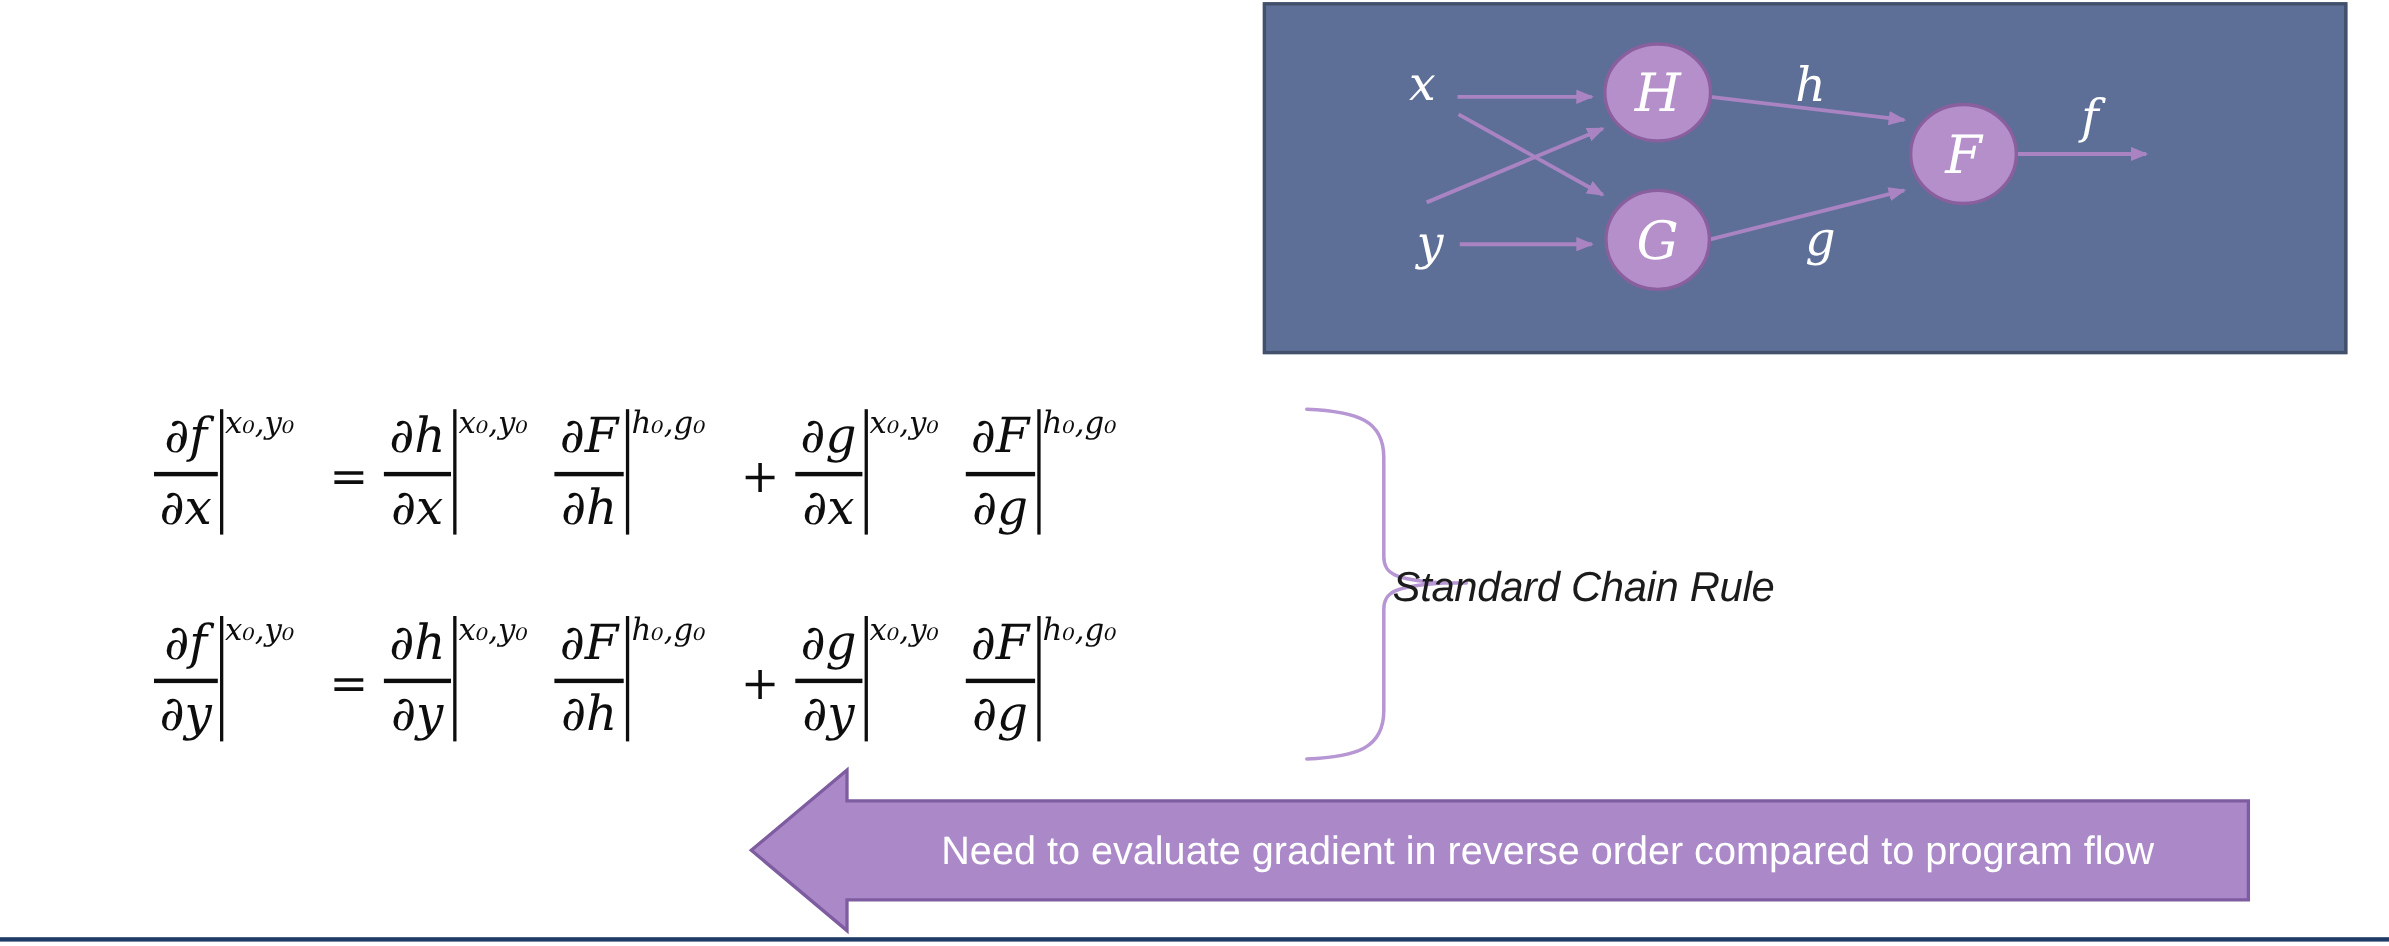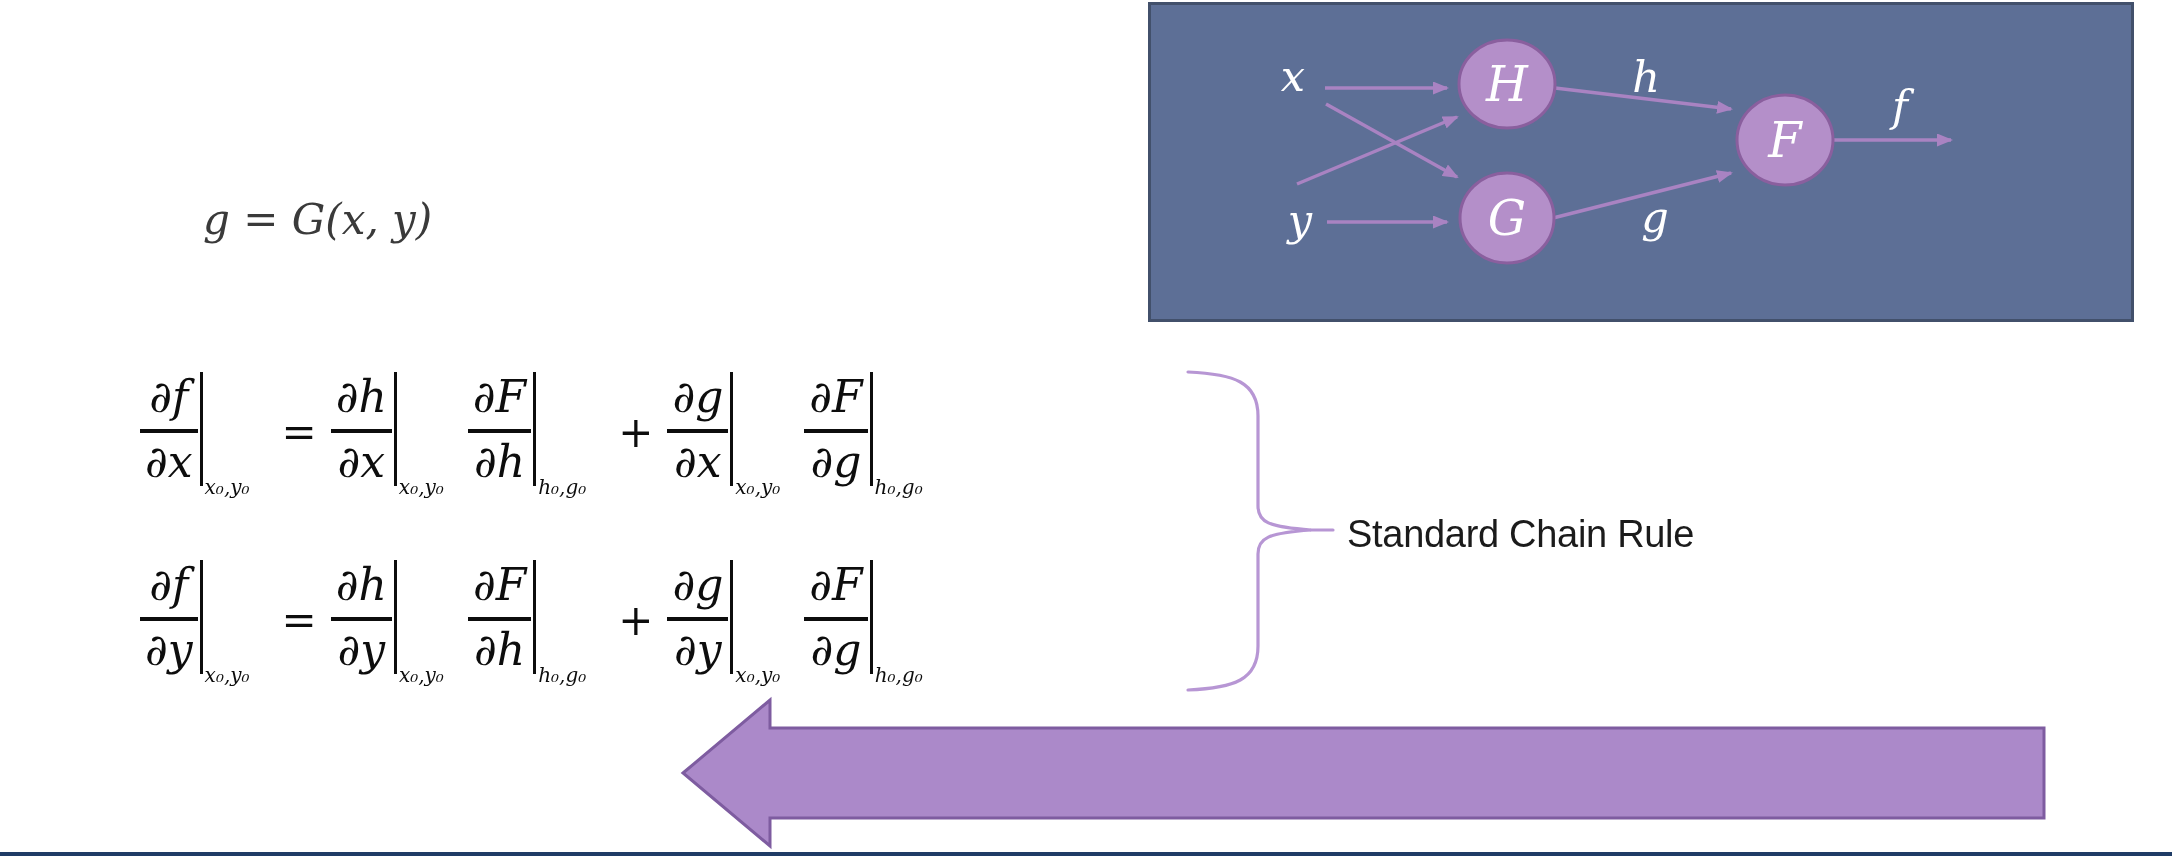--- a/index.html
+++ b/index.html
@@ -32,45 +32,44 @@
   .eqrow{position:absolute;left:140px;display:flex;align-items:flex-start;
     color:var(--math-ink);font-family:"DejaVu Serif",serif;font-style:italic;font-size:44px;}
   .eqrow.r0{top:368px;}
   .eqrow.r1{top:556px;}
   .term{display:inline-flex;align-items:flex-start;margin-right:24px;}
   .frac{display:inline-flex;flex-direction:column;align-items:center;}
   .num{line-height:58px;height:58px;padding:0 5px;}
   .den{line-height:52px;height:52px;padding:0 5px;}
   .fbar{align-self:stretch;height:4px;background:var(--math-ink);margin:3px 0;}
   .pipe{width:3px;height:114px;background:var(--math-ink);margin-top:4px;margin-left:2px;}
-  .sub{font-size:20px;line-height:34px;margin-top:102px;white-space:nowrap;padding-left:2px;text-align:center;}
+  .sub{font-size:28px;line-height:34px;white-space:nowrap;padding-left:2px;text-align:center;}
   .op{font-style:normal;font-size:42px;line-height:42px;margin:44px 14px 0 8px;}
 
   
   .brace{position:absolute;left:1186px;top:370px;width:160px;height:324px;}
   .brace path{stroke:var(--brace);stroke-width:3.2;fill:none;stroke-linecap:round;}
-  .brace-label{position:absolute;left:1347px;top:513px;font-size:38px;color:var(--label-ink);
-    letter-spacing:-0.3px;white-space:nowrap;}
+  .brace-label{position:absolute;left:1266px;top:513px;font-size:38px;color:var(--label-ink);
+    letter-spacing:-0.3px;white-space:nowrap;font-style:italic;}
 
   
   .banner{position:absolute;left:676px;top:694px;width:1380px;height:160px;}
   .banner polygon{fill:var(--banner-fill);stroke:var(--banner-border);stroke-width:3;}
   .banner-text{position:absolute;left:770px;top:728px;width:1274px;height:90px;
     display:flex;align-items:center;justify-content:center;
     color:#ffffff;font-size:36px;white-space:nowrap;}
 
   .bottom-rule{position:absolute;left:0;top:852px;width:2172px;height:4px;background:var(--bottom-rule);}
 </style>
 </head>
 <body>
 
 <div class="slide">
 
   <div class="defs">
-    <div>g = G(x, y)</div>
   </div>
 
   <div class="panel">
     <svg viewBox="0 0 980 314">
       <defs>
         <marker id="arrowhead" markerWidth="17" markerHeight="13" refX="14" refY="6.5" orient="auto" markerUnits="userSpaceOnUse">
           <path d="M0,0 L16,6.5 L0,13 Z"></path>
         </marker>
       </defs>
       <line class="gline" x1="174" y1="83" x2="296" y2="83" marker-end="url(#arrowhead)"></line>
@@ -199,16 +198,17 @@
 
   <svg class="brace" viewBox="0 0 160 324">
     <path d="M2,2 C48,4 72,12 72,46 L72,136 C72,152 82,157 125,160 C82,163 72,168 72,184 L72,276 C72,310 48,318 2,320"></path>
     <path d="M125,160 L147,160"></path>
   </svg>
   <div class="brace-label">Standard Chain Rule</div>
 
   <svg class="banner" viewBox="0 0 1380 160">
     <polygon points="7,79 94,6 94,34 1368,34 1368,124 94,124 94,152"></polygon>
   </svg>
+  <div class="banner-text">Need to evaluate gradient in reverse order compared to program flow</div>
 
   <div class="bottom-rule"></div>
 
 </div>
 
 </body></html>

